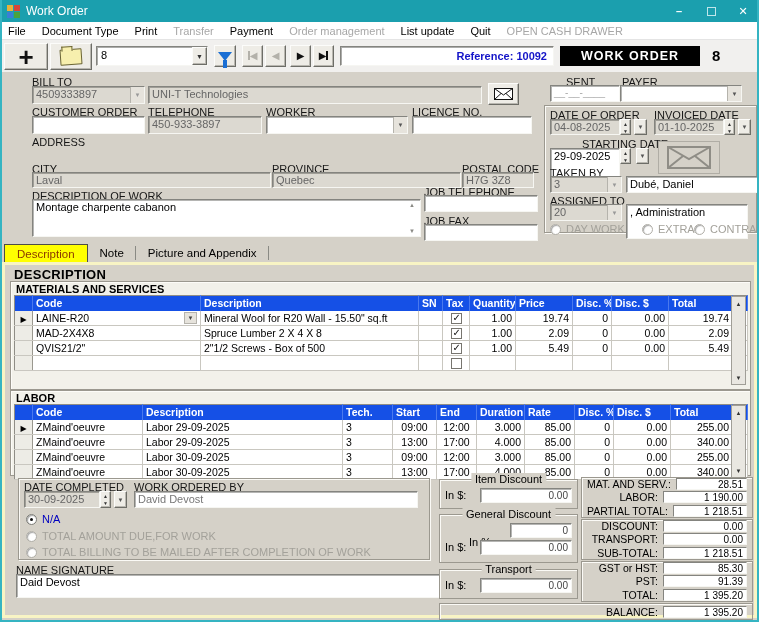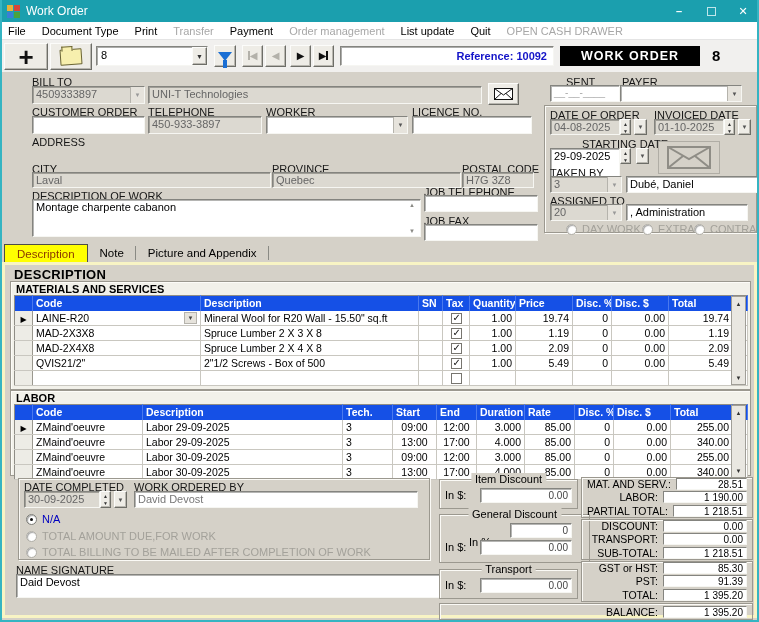--- a/index.html
+++ b/index.html
@@ -263,23 +263,23 @@
     <span class="cval">3</span>
       <span class="da">▼</span>
   </div>
   <div class="f" style="left:624px;top:176px;width:143px;height:17px;">Dubé, Daniel</div>
 
   <span class="lbl" style="left:548px;top:195px;">ASSIGNED TO</span>
   <div class="f gray combo" style="left:548px;top:204px;width:72px;height:17px;">
     <span class="cval">20</span>
       <span class="da">▼</span>
   </div>
-  <div class="f" style="left:624px;top:204px;width:122px;height:17px;">, Administration</div>
-
-  <span class="radio dis" style="left:564px;top:223px;">
+  <div class="f" style="left:624px;top:204px;width:122px;height:35px;">, Administration</div>
+
+  <span class="radio dis" style="left:548px;top:223px;">
       <span class="rdot"></span>
       <span>DAY WORK</span>
     </span>
   <span class="radio dis" style="left:640px;top:223px;">
       <span class="rdot"></span>
       <span>EXTRA</span>
     </span>
   <span class="radio dis" style="left:692px;top:223px;">
       <span class="rdot"></span>
       <span>CONTRACT</span>
@@ -341,33 +341,20 @@
             </span>
           </td>
         <td>Mineral Wool for R20 Wall - 15.50" sq.ft</td>
         <td class="c"></td>
         <td class="c"><span class="cb on"></span></td>
         <td class="r">1.00</td>
         <td class="r">19.74</td>
         <td class="r">0</td>
         <td class="r">0.00</td>
         <td class="r">19.74</td>
-        <td></td>
-      </tr>
-      <tr>
-        <td class="selc"></td>
-        <td>MAD-2X3X8</td>
-        <td>Spruce Lumber 2 X 3 X 8</td>
-        <td class="c"></td>
-        <td class="c"><span class="cb on"></span></td>
-        <td class="r">1.00</td>
-        <td class="r">1.19</td>
-        <td class="r">0</td>
-        <td class="r">0.00</td>
-        <td class="r">1.19</td>
         <td></td>
       </tr>
       <tr>
         <td class="selc"></td>
         <td>MAD-2X4X8</td>
         <td>Spruce Lumber 2 X 4 X 8</td>
         <td class="c"></td>
         <td class="c"><span class="cb on"></span></td>
         <td class="r">1.00</td>
         <td class="r">2.09</td>
@@ -534,21 +521,21 @@
 
   <span class="lbl" style="left:14px;top:564px;">NAME SIGNATURE</span>
   <div class="f" style="left:14px;top:574px;width:425px;height:24px;">Daid Devost</div>
 
   <div class="mini-grp" style="left:437px;top:479px;width:139px;height:30px;">
     <span class="legend">Item Discount</span>
   </div>
   <span class="inlbl" style="left:443px;top:489px;">In $:</span>
   <div class="f" style="left:478px;top:488px;width:92px;height:15px;text-align:right;font-size:10px;color:#444;">0.00</div>
 
-  <div class="mini-grp" style="left:437px;top:514px;width:151px;height:49px;">
+  <div class="mini-grp" style="left:437px;top:514px;width:139px;height:49px;">
     <span class="legend">General Discount</span>
   </div>
   <span class="inlbl" style="left:443px;top:536px;margin-left:24px;">In %:</span>
   <div class="f" style="left:508px;top:523px;width:62px;height:15px;text-align:right;font-size:10px;color:#444;">0</div>
   <span class="inlbl" style="left:443px;top:541px;">In $:</span>
   <div class="f" style="left:478px;top:540px;width:92px;height:15px;text-align:right;font-size:10px;color:#444;">0.00</div>
 
   <div class="mini-grp" style="left:437px;top:569px;width:139px;height:30px;">
     <span class="legend">Transport</span>
   </div>

